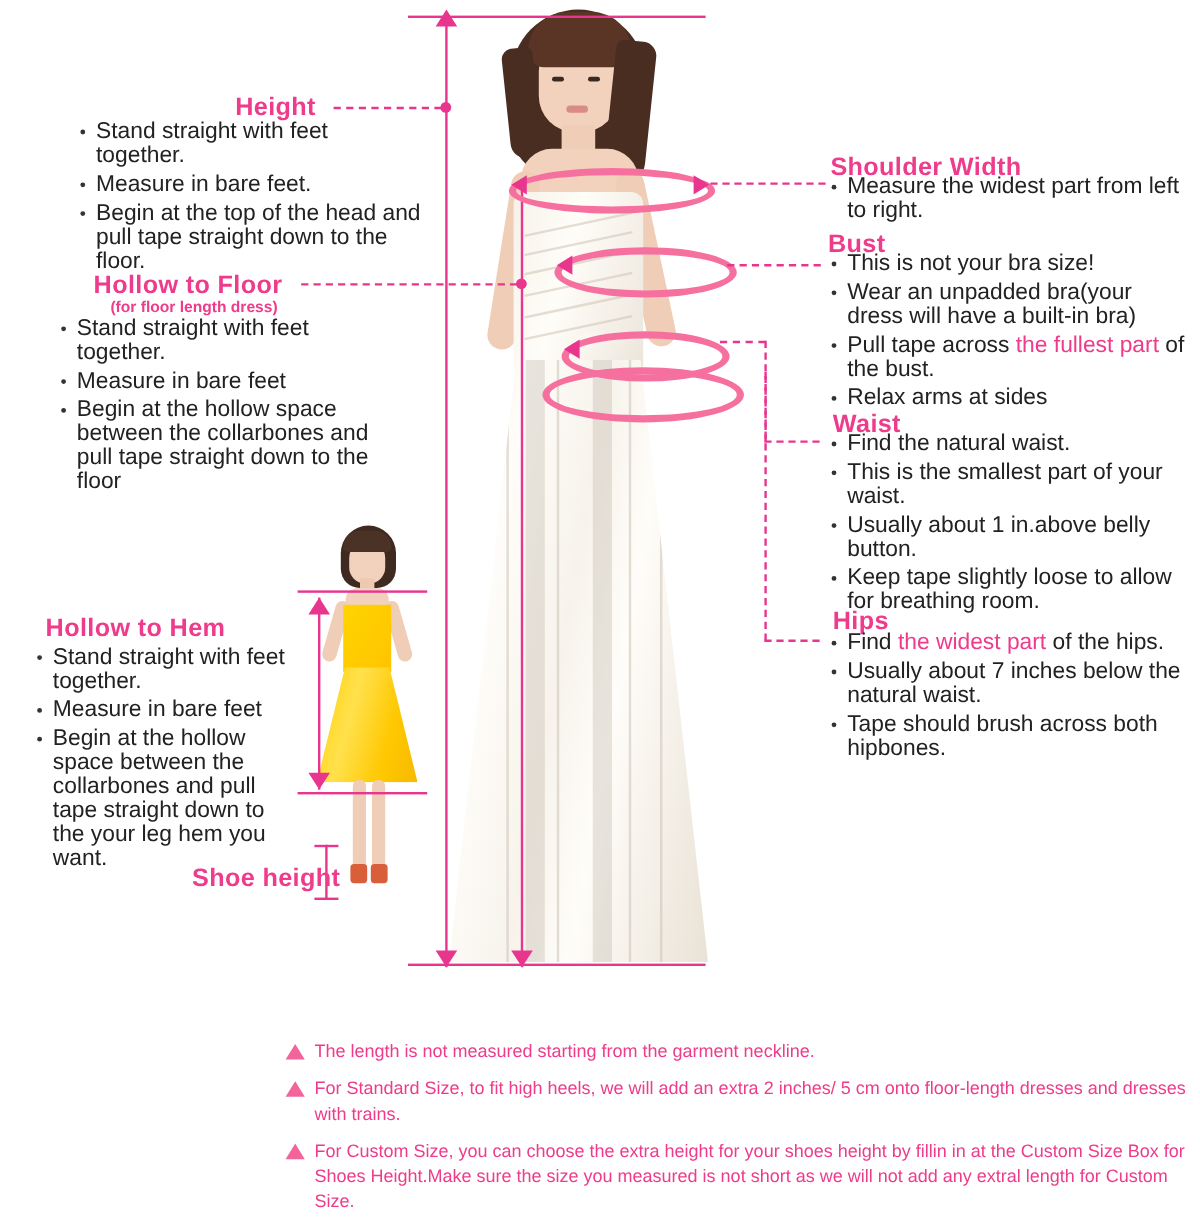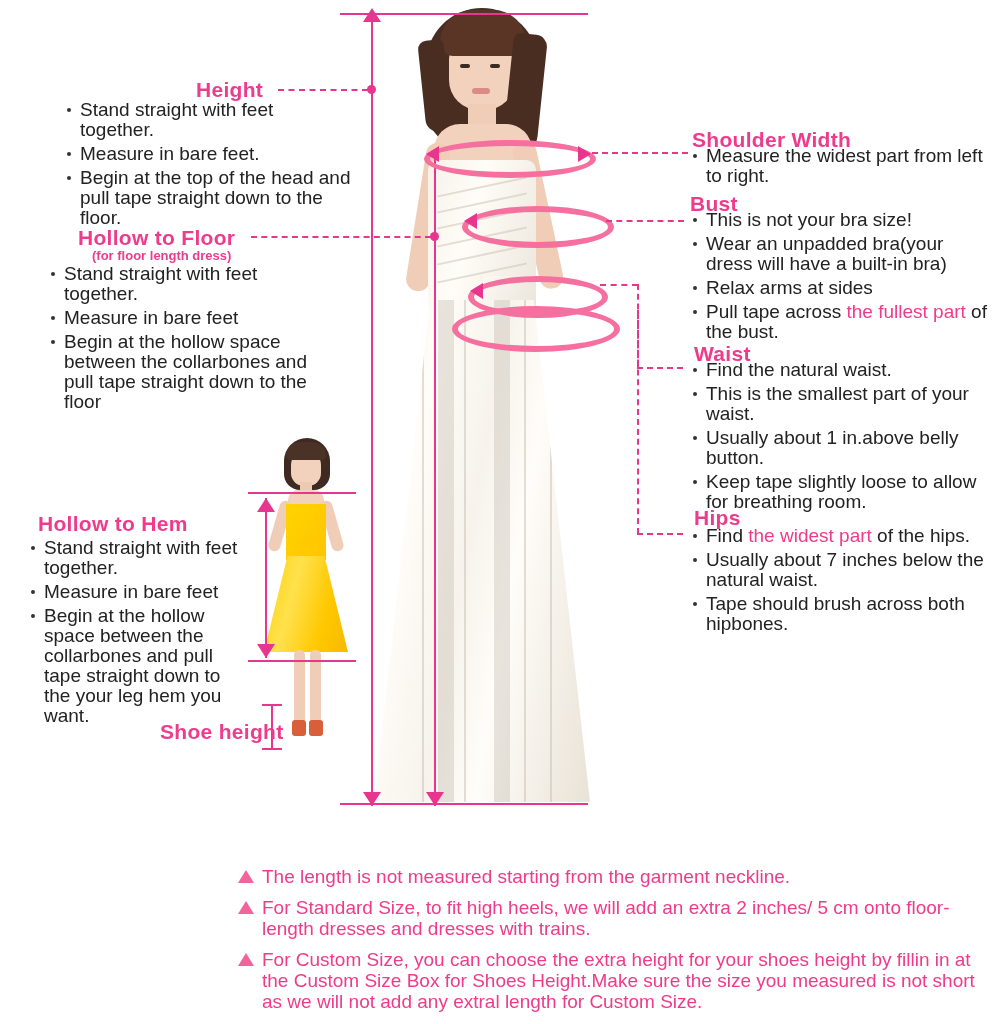--- a/index.html
+++ b/index.html
@@ -138,21 +138,21 @@
   .bullets li{margin:0 0 4px 0;}
   ul.bl{margin:0;padding-left:18px;list-style:none;}
   ul.bl li{position:relative;}
   ul.bl li:before{
     content:"";position:absolute;left:-13px;top:8px;width:4px;height:4px;border-radius:50%;background:#333;
   }
   .pink{color:#ee3b8b;}
 
   
   .notes{position:absolute;left:236px;top:866px;width:760px;}
-  .note{position:relative;padding-left:26px;margin-bottom:10px;color:#ee3b8b;font-size:19px;line-height:21px;}
+  .note{position:relative;padding-left:26px;margin-bottom:10px;color:#ee3b8b;font-size:15px;line-height:21px;}
   .note .tri{
     position:absolute;left:2px;top:4px;width:0;height:0;
     border-left:8px solid transparent;border-right:8px solid transparent;border-bottom:13px solid #f2649b;
   }
 </style>
 </head>
 <body>
 
 <div class="stage">
 
@@ -281,22 +281,22 @@
     <ul class="bl">
       <li>Measure the widest part from left to right.</li>
     </ul>
   </div>
 
   <div class="heading" style="left:690px;top:192px;">Bust</div>
   <div class="bullets" style="left:688px;top:210px;width:306px;">
     <ul class="bl">
       <li>This is not your bra size!</li>
       <li>Wear an unpadded bra(your dress will have a built-in bra)</li>
+      <li>Pull tape across <span class="pink">the fullest part</span> of the bust.</li>
       <li>Relax arms at sides</li>
-      <li>Pull tape across <span class="pink">the fullest part</span> of the bust.</li>
     </ul>
   </div>
 
   <div class="heading" style="left:694px;top:342px;">Waist</div>
   <div class="bullets" style="left:688px;top:360px;width:306px;">
     <ul class="bl">
       <li>Find the natural waist.</li>
       <li>This is the smallest part of your waist.</li>
       <li>Usually about 1 in.above belly button.</li>
       <li>Keep tape slightly loose to allow for breathing room.</li>

